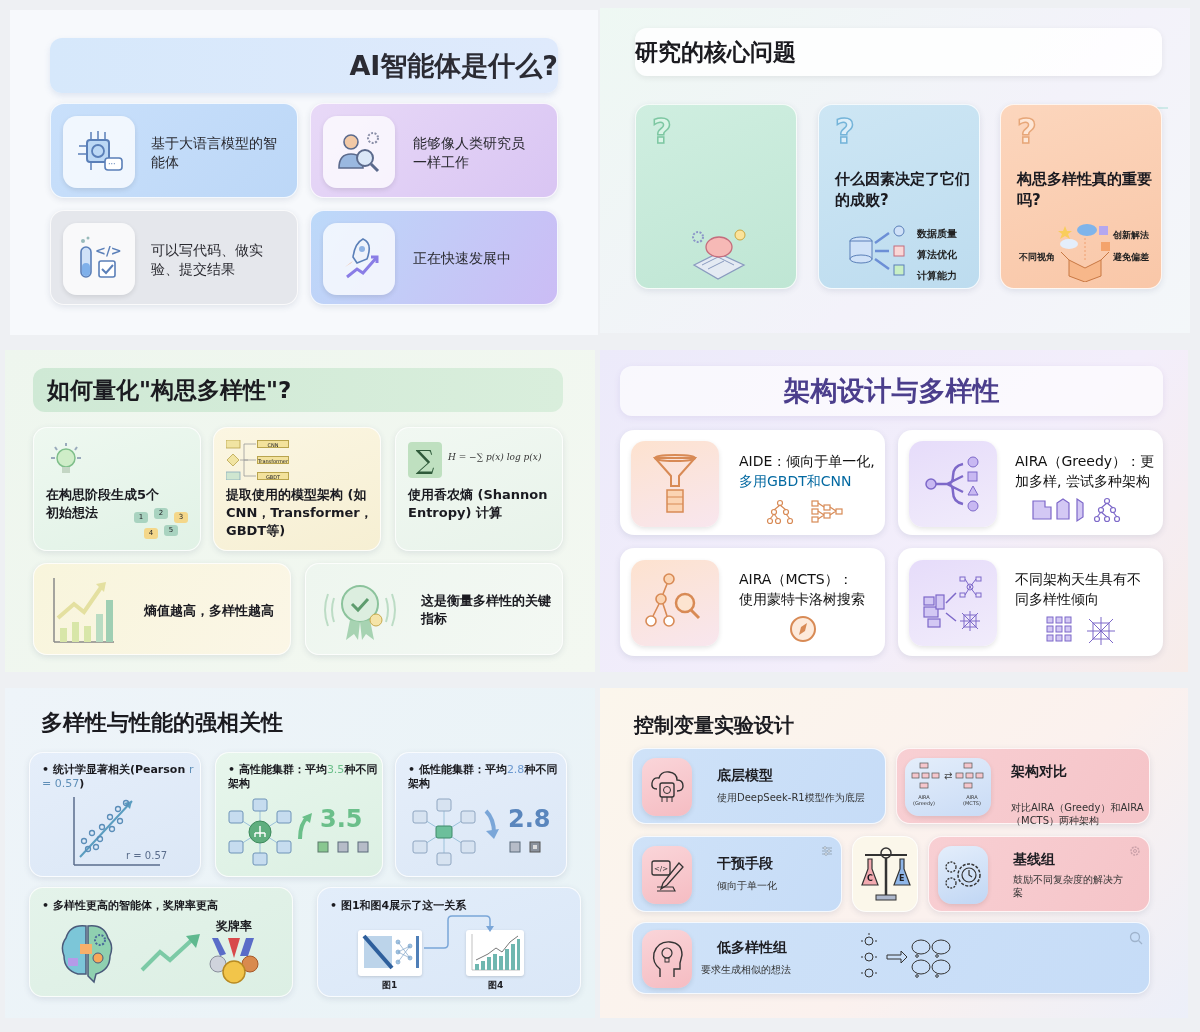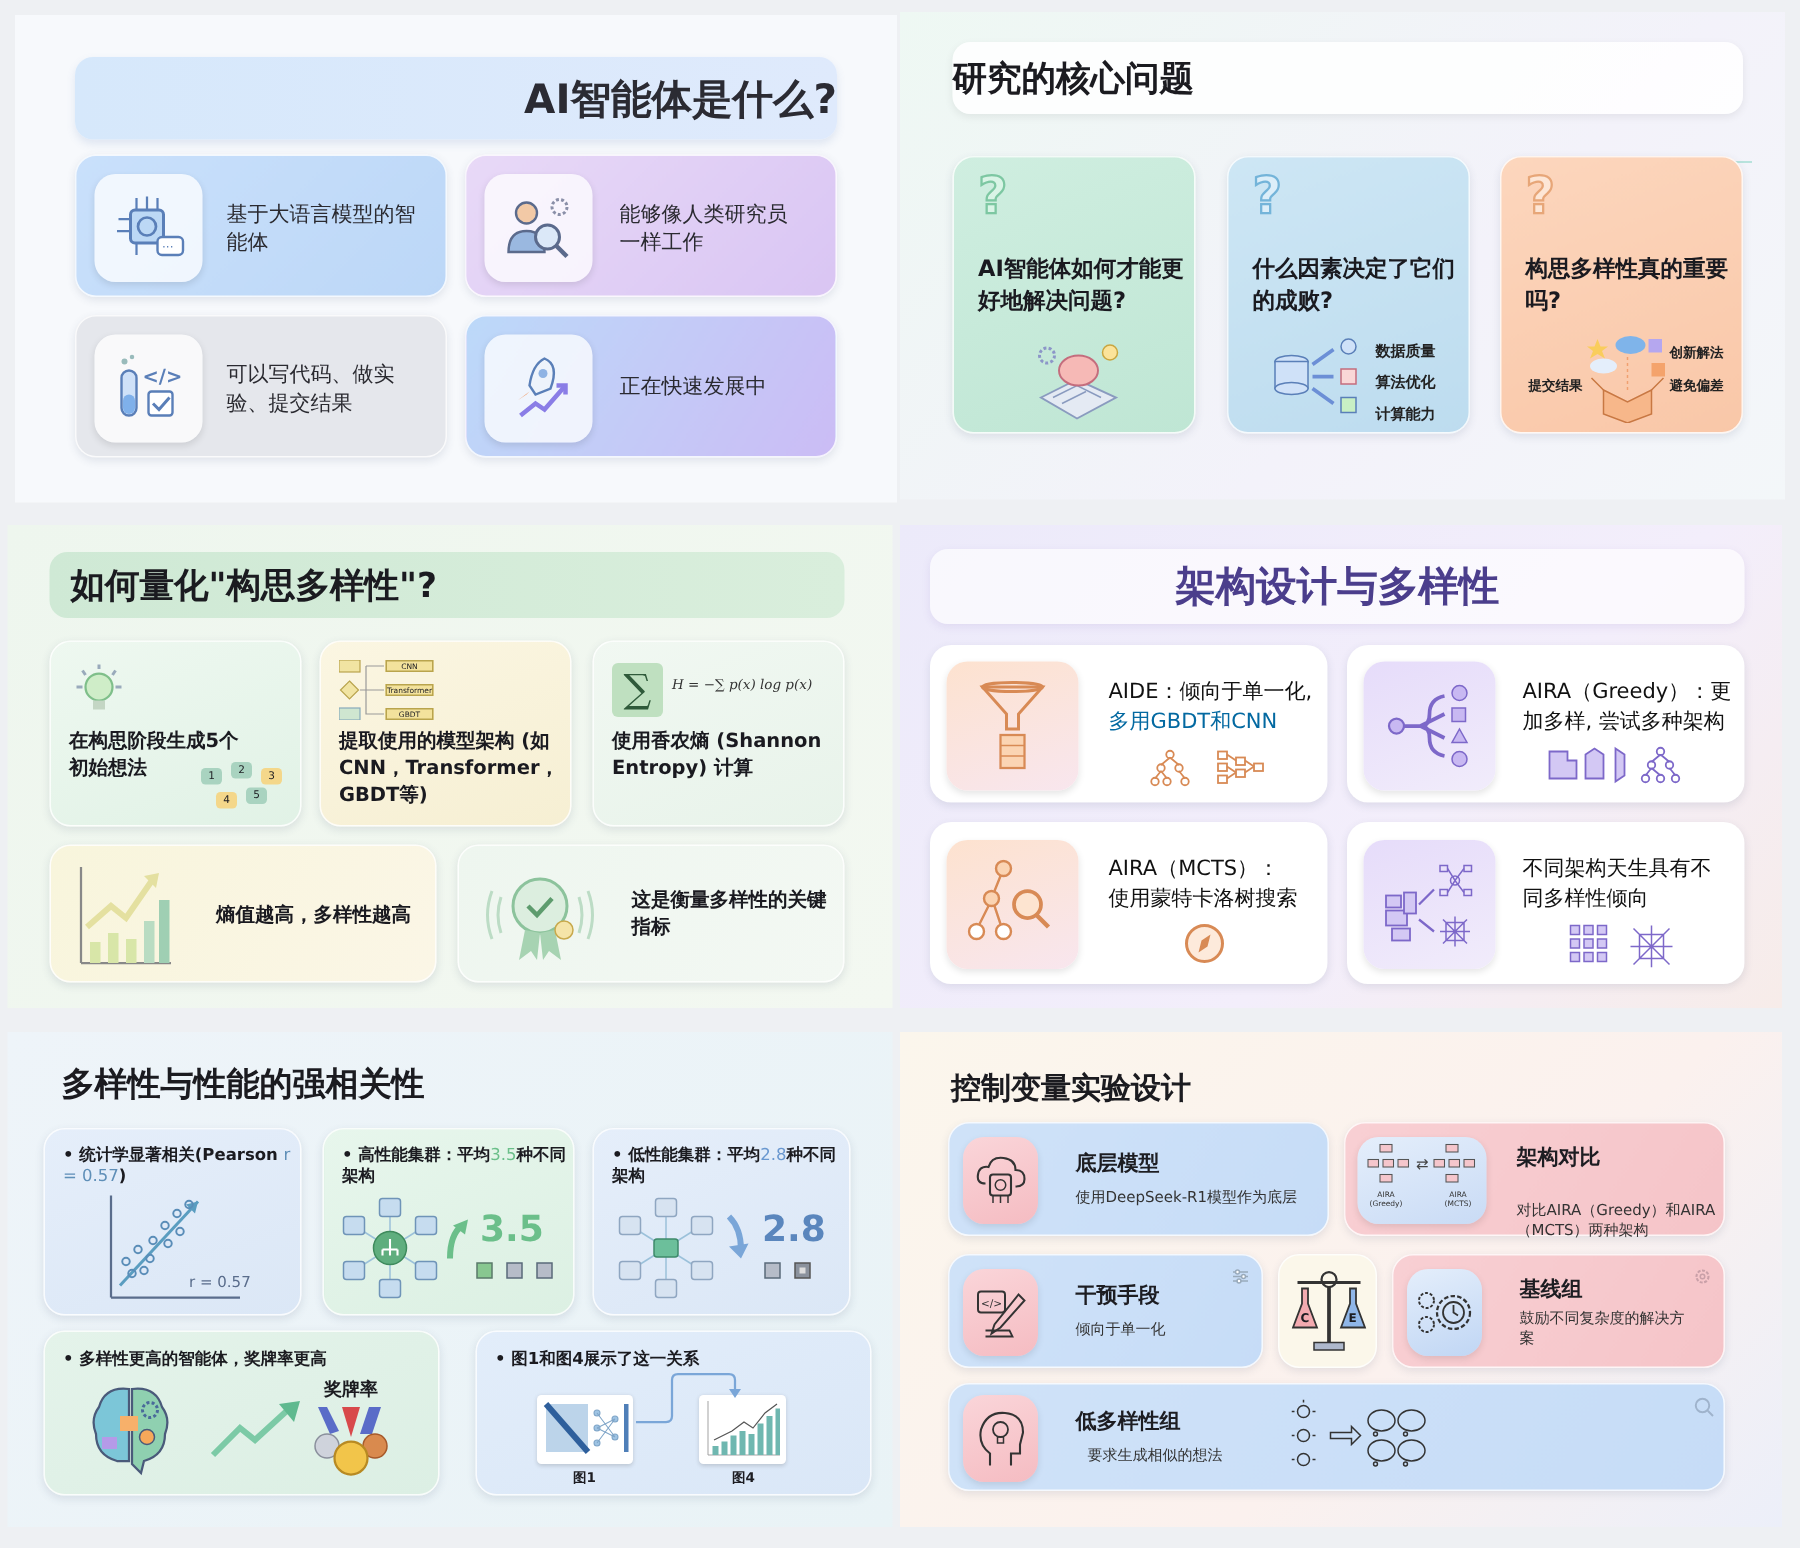--- a/index.html
+++ b/index.html
@@ -94,21 +94,20 @@
     <span style="font-size:23px;font-weight:bold;color:#1b1b20">研究的核心问题</span>
   </div>
   <svg style="position:absolute;left:510px;top:90px" width="60" height="20">
       <circle cx="8" cy="10" r="4" fill="#f2d6b9"></circle>
       <circle cx="26" cy="10" r="4" fill="#b8e3dd"></circle>
       <line x1="30" y1="10" x2="58" y2="10" stroke="#b8e3dd" stroke-width="1.2"></line>
     </svg>
 
   <div class="card" style="left:35px;top:96px;width:162px;height:185px;background:linear-gradient(160deg,#cfeee0,#bfe6d4)">
     <span style="position:absolute;left:16px;top:6px;font-size:34px;font-weight:bold;color:#d9f4e6;-webkit-text-stroke:1.5px #7dc7a2">?</span>
-    <span class="tb" style="left:16px;top:64px;width:140px;font-size:15px">AI智能体如何才能更好地解决问题?</span>
     <div style="position:absolute;left:52px;top:120px">
       <svg width="62" height="58" viewBox="0 0 62 58">
           <path d="M6 40 L30 28 L56 40 L30 54Z" fill="#e4eaf3" stroke="#8a9bbf" stroke-width="1.3"></path>
           <path d="M14 40 L30 32 L46 40 M20 44 L36 36" stroke="#8a9bbf" fill="none"></path>
           <ellipse cx="31" cy="22" rx="13" ry="10" fill="#f6b9b6" stroke="#c46d7d" stroke-width="1.3"></ellipse>
           <circle cx="10" cy="12" r="5" fill="none" stroke="#8c96c8" stroke-width="2" stroke-dasharray="2 1.5"></circle>
           <circle cx="52" cy="10" r="5" fill="#fbe39a" stroke="#c9a640"></circle>
         </svg>
     </div>
   </div>
@@ -141,21 +140,21 @@
           <path d="M12 40 L4 32 M44 40 L52 32" stroke="#c87843"></path>
           <ellipse cx="30" cy="10" rx="10" ry="6" fill="#7fb4ea"></ellipse>
           <ellipse cx="12" cy="24" rx="9" ry="5" fill="#e4eefb"></ellipse>
           <polygon points="8,6 10,11 15,11 11,14 13,19 8,16 3,19 5,14 1,11 6,11" fill="#f9cd5c"></polygon>
           <rect x="42" y="6" width="9" height="9" fill="#b5a7ef"></rect>
           <rect x="44" y="22" width="9" height="9" fill="#f4a36c"></rect>
           <line x1="28" y1="40" x2="28" y2="18" stroke="#f0a070" stroke-dasharray="2 2"></line>
         </svg>
     </div>
     <span class="sm" style="left:112px;top:124px;font-size:9px">创新解法</span>
-    <span class="sm" style="left:18px;top:146px;font-size:9px">提交结果</span>
+    <span class="sm" style="left:18px;top:146px;font-size:9px">不同视角</span>
     <span class="sm" style="left:112px;top:146px;font-size:9px">避免偏差</span>
   </div>
 </div>
 
 <div class="panel p3">
   <div class="title-bar" style="left:28px;top:18px;width:530px;height:44px;background:linear-gradient(90deg,#cfe9d5,#d9eedc);padding-left:14px">
     <span style="font-size:23px;font-weight:bold;color:#1b1b20">如何量化"构思多样性"?</span>
   </div>
 
   <div class="card" style="left:28px;top:77px;width:168px;height:124px;background:linear-gradient(160deg,#eef8f0,#e1f2e6)">
@@ -623,21 +622,21 @@
           <path d="M10 38 L10 30 Q2 24 4 14 Q8 2 20 3 Q32 4 32 16 L30 24 L30 30 L24 30 L24 38" fill="none" stroke="#333" stroke-width="1.4"></path>
           <circle cx="17" cy="14" r="5" fill="none" stroke="#333" stroke-width="1.2"></circle>
           <rect x="15" y="19" width="4" height="4" fill="none" stroke="#333"></rect>
         </svg>
     </div>
     <svg style="position:absolute;left:496px;top:8px" width="14" height="14" viewBox="0 0 14 14">
         <circle cx="6" cy="6" r="4.5" fill="none" stroke="#9fb3cc" stroke-width="1.3"></circle>
         <line x1="9.5" y1="9.5" x2="13" y2="13" stroke="#9fb3cc" stroke-width="1.3"></line>
       </svg>
     <span style="position:absolute;left:84px;top:16px;font-size:14px;font-weight:bold">低多样性组</span>
-    <span style="position:absolute;left:92px;top:40px;font-size:10px;color:#333">要求生成相似的想法</span>
+    <span style="position:absolute;left:68px;top:40px;font-size:10px;color:#333">要求生成相似的想法</span>
     <svg style="position:absolute;left:228px;top:10px" width="92" height="50" viewBox="0 0 92 50">
         <g fill="none" stroke="#333" stroke-width="1">
           <circle cx="8" cy="8" r="4"></circle>
           <circle cx="8" cy="24" r="4"></circle>
           <circle cx="8" cy="40" r="4"></circle>
           <path d="M2 8 L0 8 M14 8 L16 8 M8 2 L8 0 M2 24 L0 24 M14 24 L16 24 M2 40 L0 40 M14 40 L16 40"></path>
           <path d="M26 22 L40 22 L40 18 L46 24 L40 30 L40 26 L26 26Z"></path>
           <ellipse cx="60" cy="14" rx="9" ry="7"></ellipse>
           <ellipse cx="80" cy="14" rx="9" ry="7"></ellipse>
           <ellipse cx="60" cy="34" rx="9" ry="7"></ellipse>

